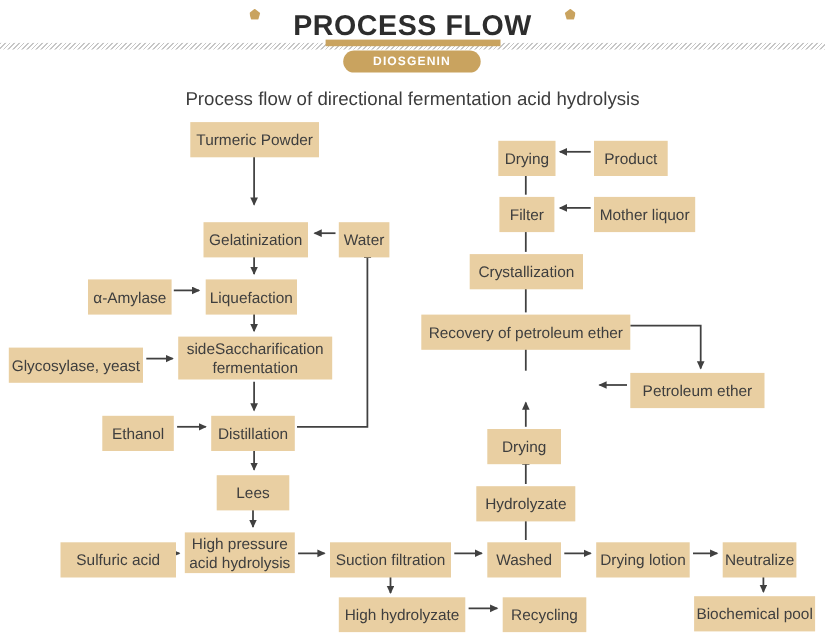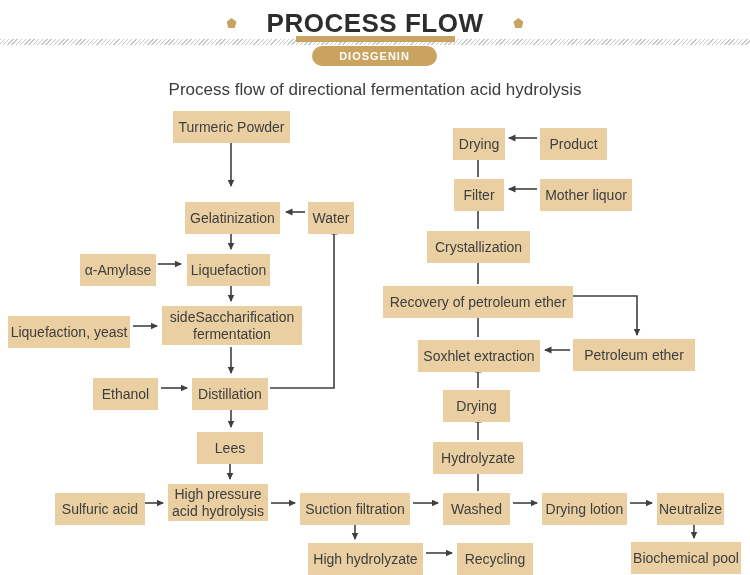--- a/index.html
+++ b/index.html
@@ -3,21 +3,21 @@
 <meta charset="utf-8">
 <style>
   html,body{margin:0;padding:0;background:#fff;}
   .page{
     position:relative;width:750px;height:575px;background:#ffffff;
     font-family:"Liberation Sans", sans-serif;overflow:hidden;
   }
   
   .hdr{
     position:absolute;top:8px;left:0;width:100%;height:30px;
-    display:flex;align-items:center;justify-content:center;gap:30px;
+    display:flex;align-items:flex-start;justify-content:center;gap:30px;
   }
   .hdr-title{
     font-size:26px;font-weight:bold;color:#2d2d2d;letter-spacing:.5px;white-space:nowrap;
   }
   .pent{
     width:10px;height:10px;background:#c9a35f;display:inline-block;
     clip-path:polygon(50% 0%,100% 38%,82% 100%,18% 100%,0% 38%);
   }
   .hatch{
     position:absolute;top:39px;left:0;width:750px;height:6px;
@@ -96,37 +96,36 @@
       <path d="M537,138 H509" marker-end="url(#ah)"></path>
       <path d="M573,296 H637 V335" marker-end="url(#ah)"></path>
     </g>
   </svg>
 
   <div class="node" style="left:173px;top:111px;width:117px;height:21px">Turmeric Powder</div>
   <div class="node" style="left:185px;top:202px;width:95px;height:20px">Gelatinization</div>
   <div class="node" style="left:308px;top:202px;width:46px;height:20px">Water</div>
   <div class="node" style="left:80px;top:254px;width:76px;height:20px">α-Amylase</div>
   <div class="node" style="left:187px;top:254px;width:83px;height:20px">Liquefaction</div>
-  <div class="node" style="left:8px;top:316px;width:122px;height:20px">Liquefaction, yeast</div>
+  <div class="node" style="left:8px;top:316px;width:122px;height:20px">Glycosylase, yeast</div>
   <div class="node" style="left:162px;top:306px;width:140px;height:39px">sideSaccharification fermentation</div>
   <div class="node" style="left:93px;top:378px;width:65px;height:20px">Ethanol</div>
   <div class="node" style="left:192px;top:378px;width:76px;height:20px">Distillation</div>
   <div class="node" style="left:197px;top:432px;width:66px;height:20px">Lees</div>
-  <div class="node" style="left:55px;top:493px;width:90px;height:20px">Sulfuric acid</div>
+  <div class="node" style="left:55px;top:493px;width:105px;height:20px">Sulfuric acid</div>
   <div class="node" style="left:168px;top:484px;width:100px;height:37px">High pressure acid hydrolysis</div>
   <div class="node" style="left:300px;top:493px;width:110px;height:20px">Suction filtration</div>
   <div class="node" style="left:308px;top:543px;width:115px;height:20px">High hydrolyzate</div>
   <div class="node" style="left:457px;top:543px;width:76px;height:20px">Recycling</div>
   <div class="node" style="left:443px;top:493px;width:67px;height:20px">Washed</div>
   <div class="node" style="left:542px;top:493px;width:85px;height:20px">Drying lotion</div>
   <div class="node" style="left:657px;top:493px;width:67px;height:20px">Neutralize</div>
   <div class="node" style="left:631px;top:542px;width:110px;height:20px">Biochemical pool</div>
   <div class="node" style="left:433px;top:442px;width:90px;height:20px">Hydrolyzate</div>
   <div class="node" style="left:443px;top:390px;width:67px;height:21px">Drying</div>
-  <div class="node" style="left:418px;top:340px;width:122px;height:21px">Soxhlet extraction</div>
   <div class="node" style="left:573px;top:339px;width:122px;height:21px">Petroleum ether</div>
   <div class="node" style="left:383px;top:286px;width:190px;height:20px">Recovery of petroleum ether</div>
   <div class="node" style="left:427px;top:231px;width:103px;height:20px">Crystallization</div>
   <div class="node" style="left:454px;top:179px;width:50px;height:20px">Filter</div>
   <div class="node" style="left:540px;top:179px;width:92px;height:20px">Mother liquor</div>
   <div class="node" style="left:453px;top:128px;width:52px;height:20px">Drying</div>
   <div class="node" style="left:540px;top:128px;width:67px;height:20px">Product</div>
 
 </div>
 

